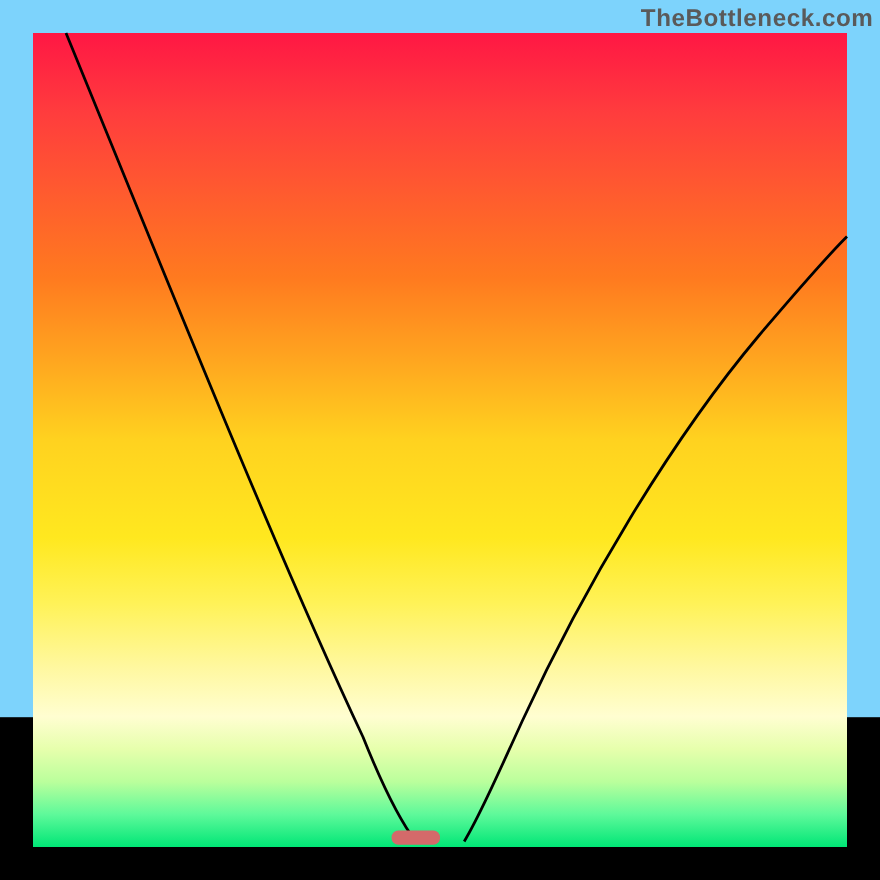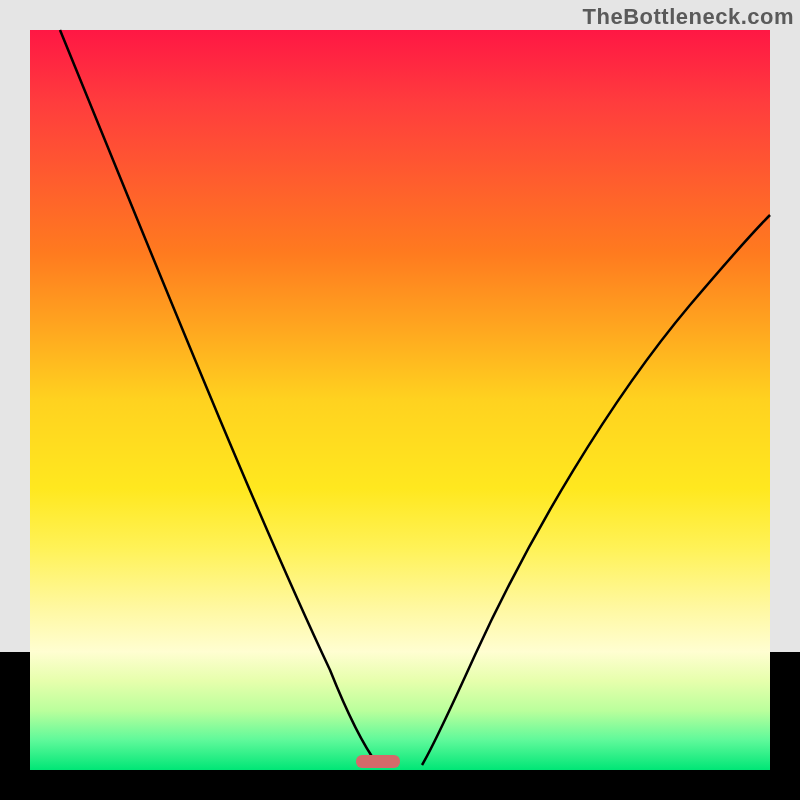--- a/index.html
+++ b/index.html
@@ -1,20 +1,20 @@
 <!DOCTYPE html>
 <html><head>
 <meta charset="utf-8">
 <style>
   * { margin: 0; padding: 0; box-sizing: border-box; }
   html, body { width: 800px; height: 800px; overflow: hidden; background: #000; }
   .frame {
     width: 800px;
     height: 652px;
-    background: #e5e5e5;
+    background: #7dd3fc;
     position: relative;
   }
   .plot-area {
     position: absolute;
     left: 30px;
     top: 30px;
     width: 740px;
     height: 740px;
     background: linear-gradient(to bottom,
       #ff1744 0%,

